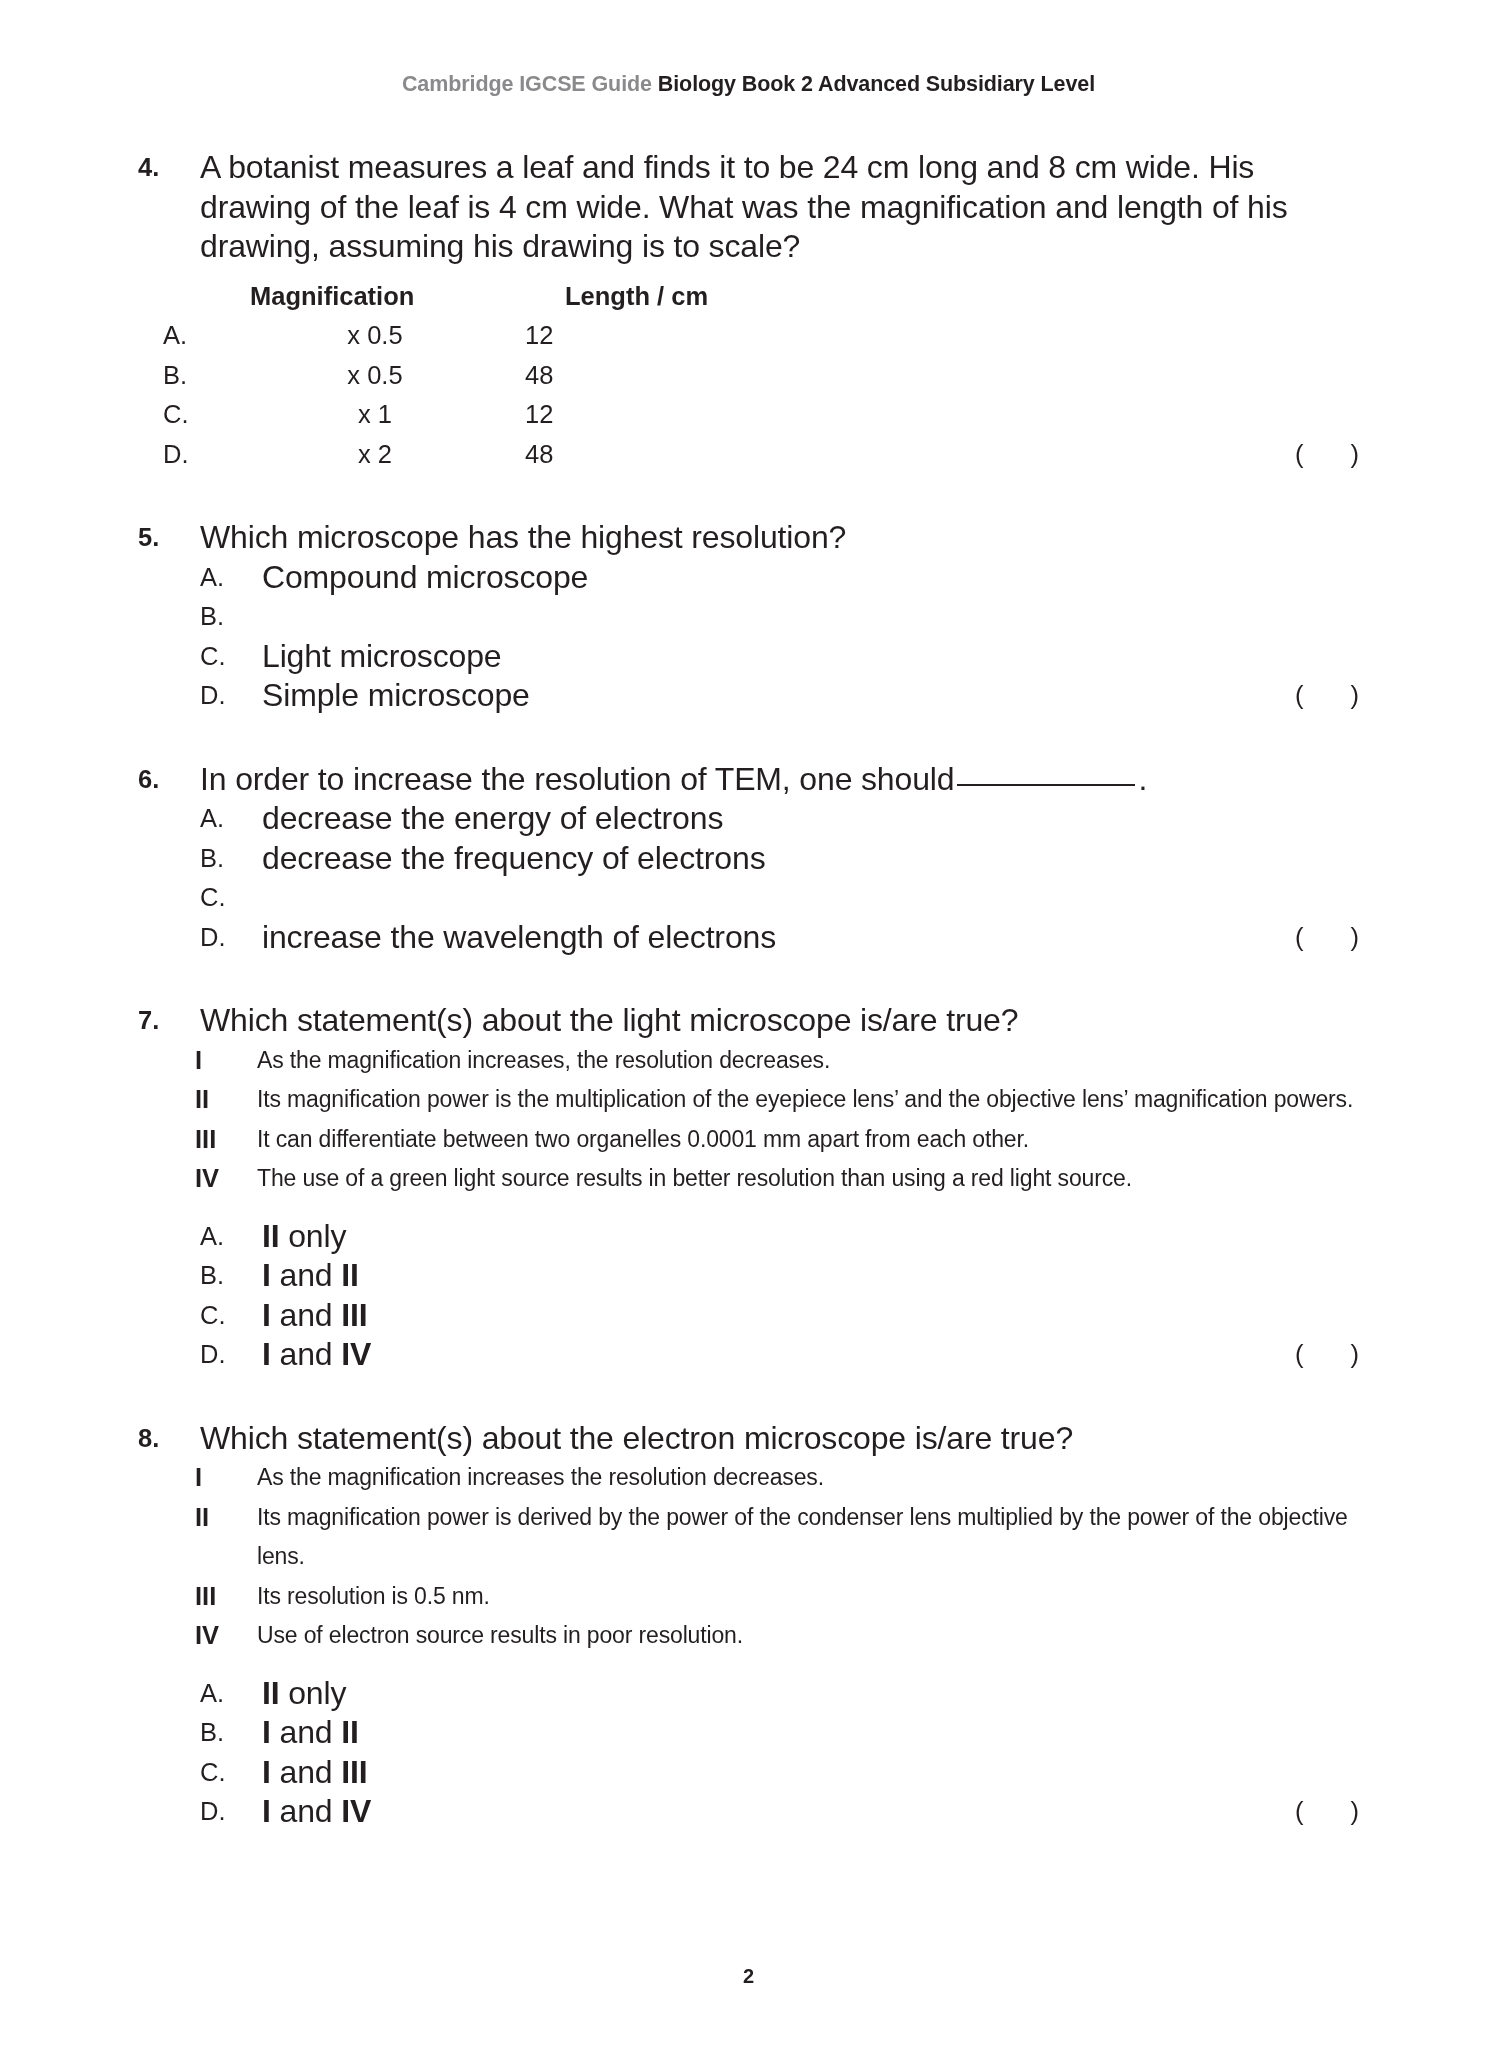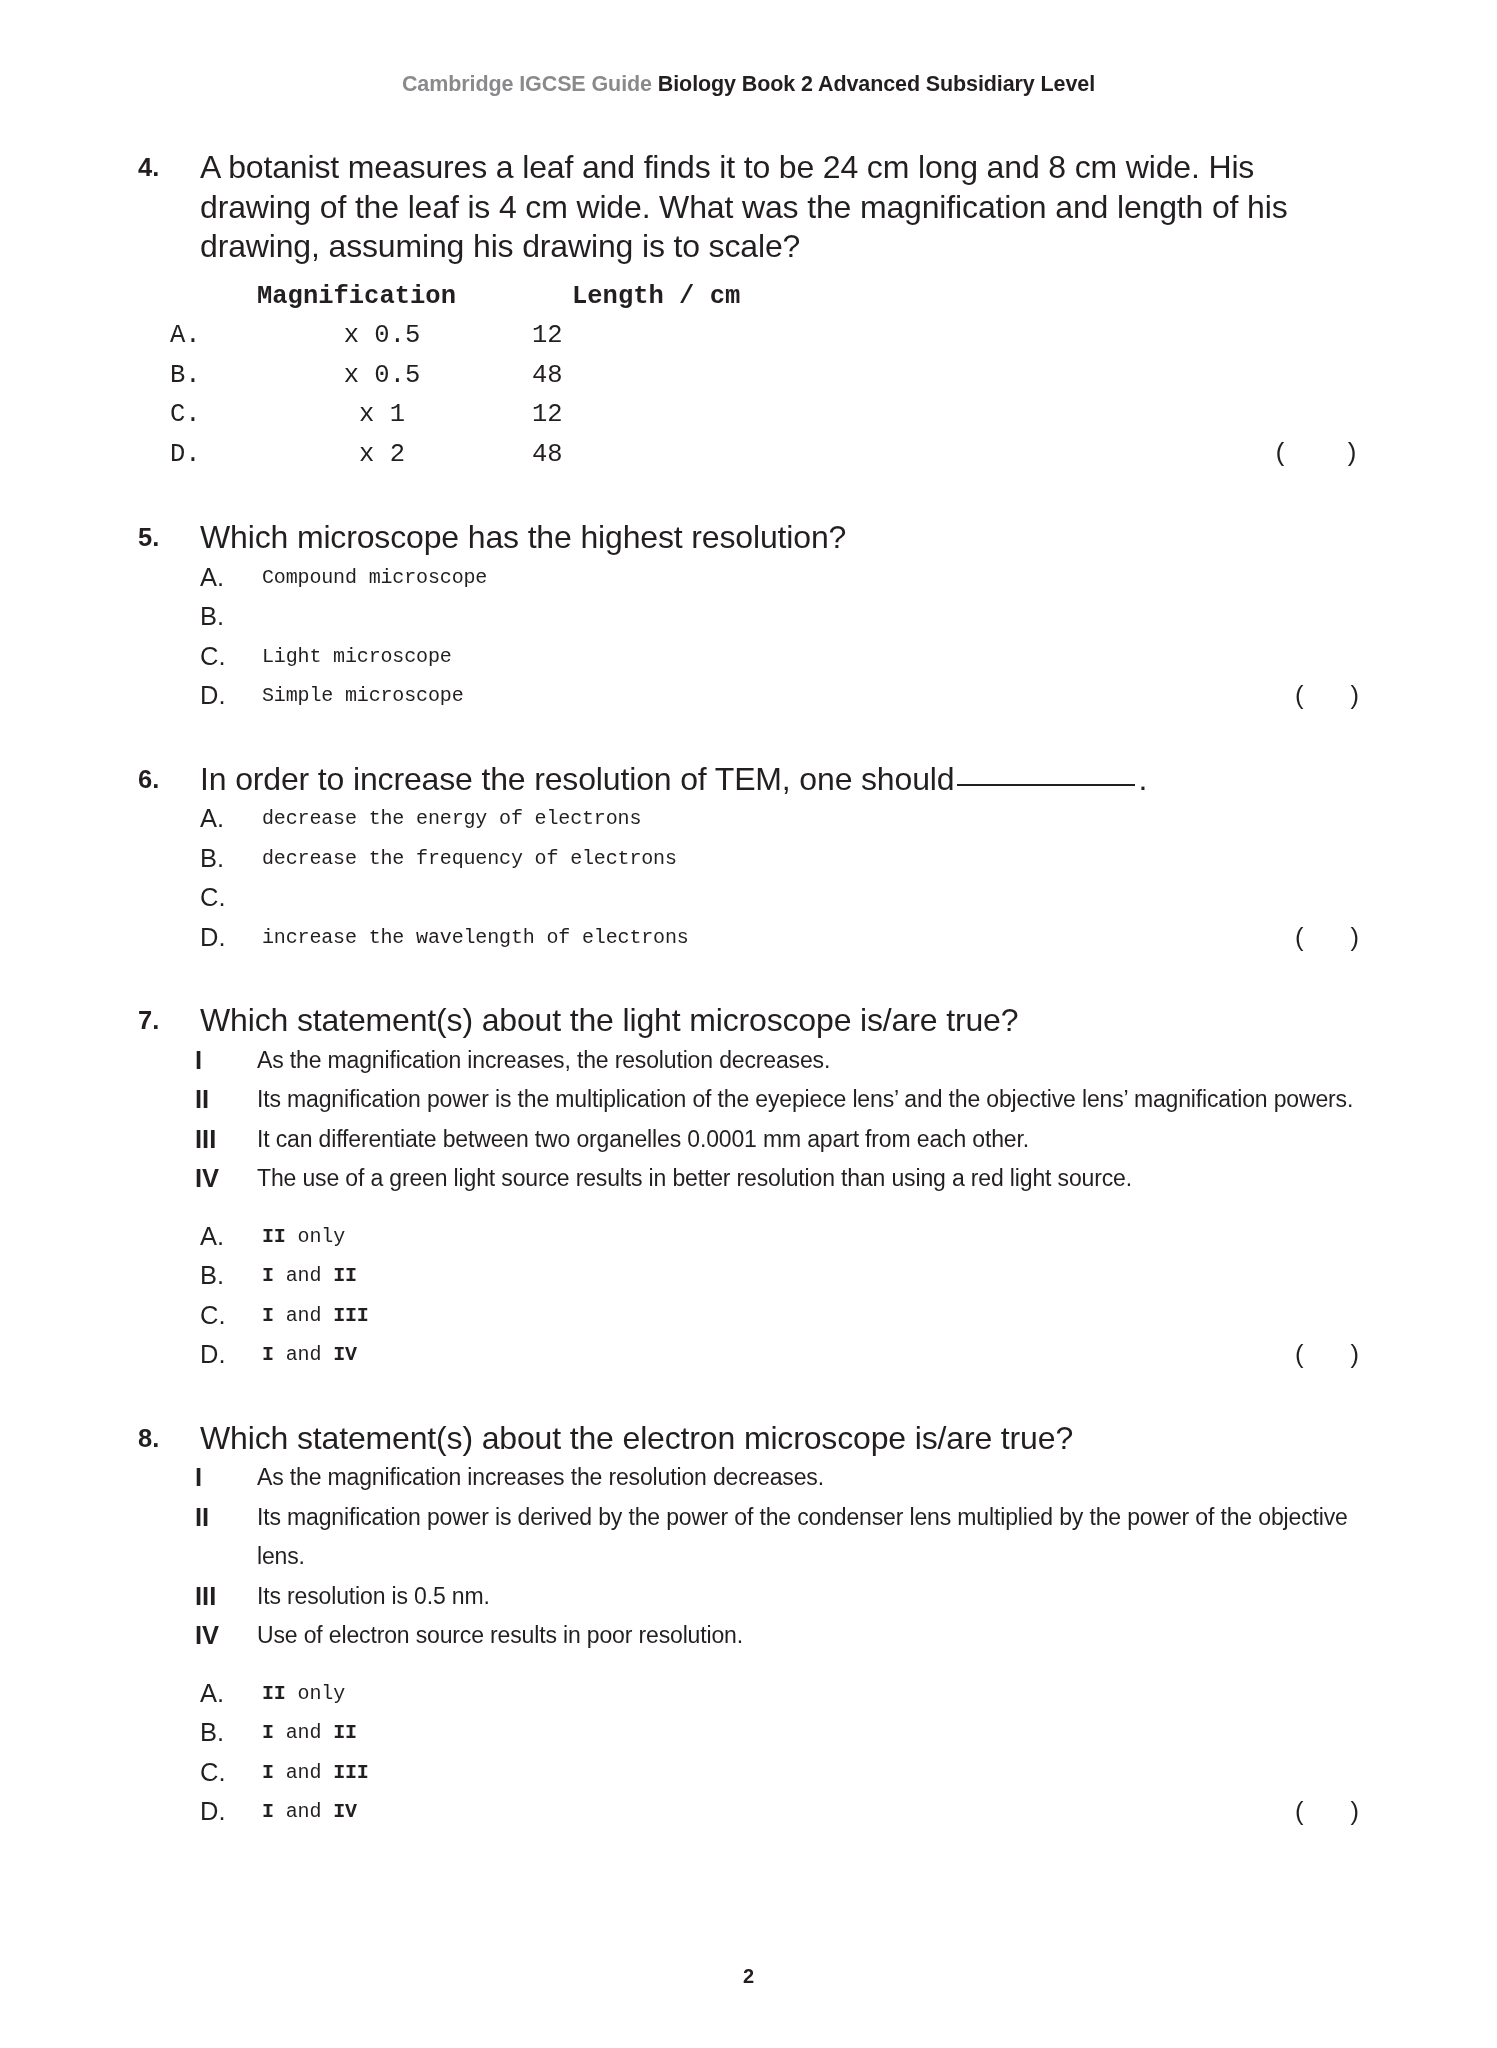--- a/index.html
+++ b/index.html
@@ -94,24 +94,23 @@
     position: relative;
   }
   .optletter {
     flex: 0 0 62px;
     margin-left: 62px;
     font-size: 25.5px;
     line-height: 39.5px;
   }
   .opttext {
     flex: 1 1 auto;
-    font-size: 20px;
+    font-size: 32px;
     line-height: 39.5px;
     letter-spacing: -0.15px;
-    font-family: Liberation Mono, monospace;
   }
   .opttext b { font-weight: bold; }
 
   .answer-bracket {
     position: absolute;
     right: -16px;
     top: 0;
     font-size: 25.5px;
     line-height: 39.5px;
     letter-spacing: 20px;
@@ -135,23 +134,22 @@
   }
   .stmttext {
     flex: 1 1 auto;
     font-size: 23px;
     line-height: 39.5px;
     letter-spacing: -0.15px;
   }
 
   
   .mtable {
-    margin-left: 32px;
+    margin-left: 25px;
     margin-top: 10px;
-    font-family: Liberation Mono, monospace;
   }
   .mtable-head, .mtable-row {
     display: flex;
     align-items: flex-start;
     position: relative;
   }
   .mt-c0 {
     flex: 0 0 62px;
     font-size: 25.5px;
     line-height: 39.5px;

